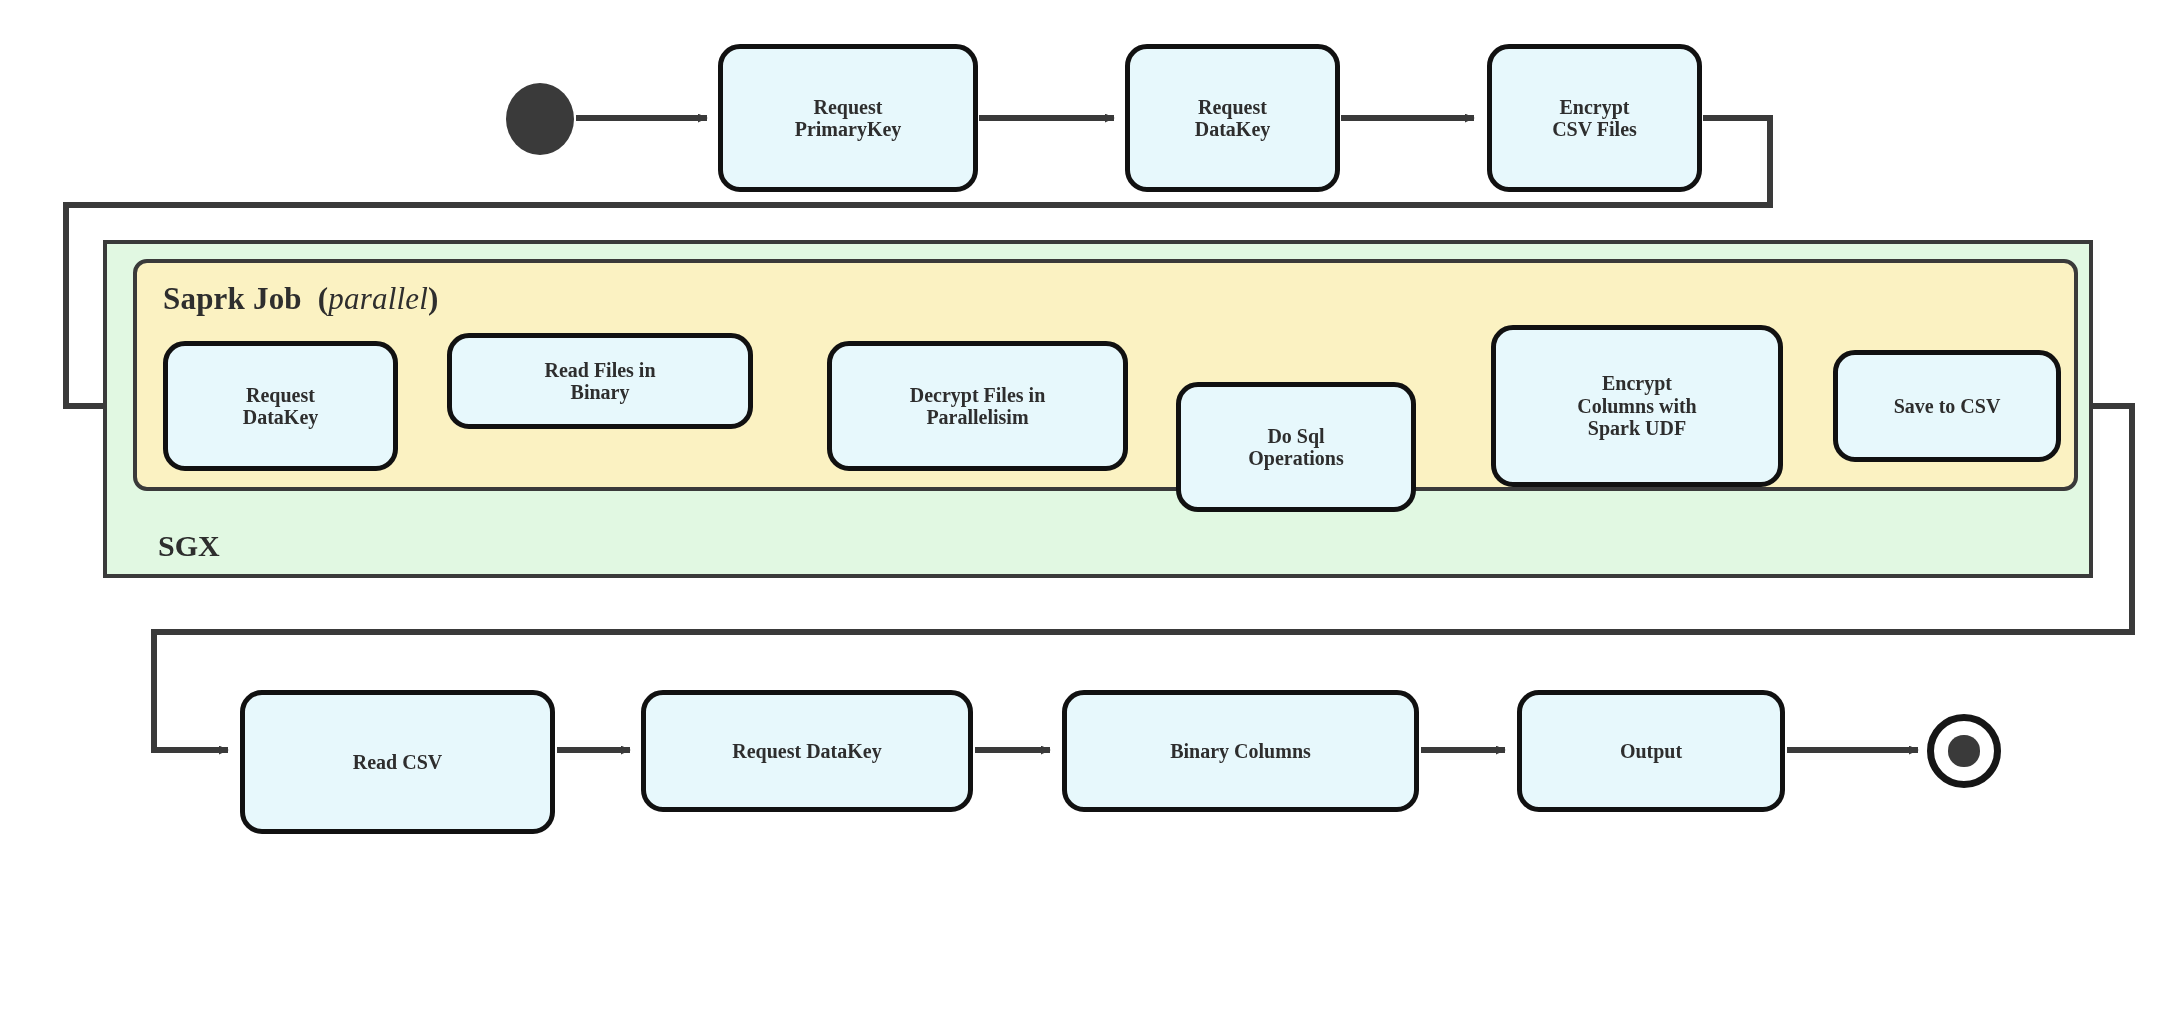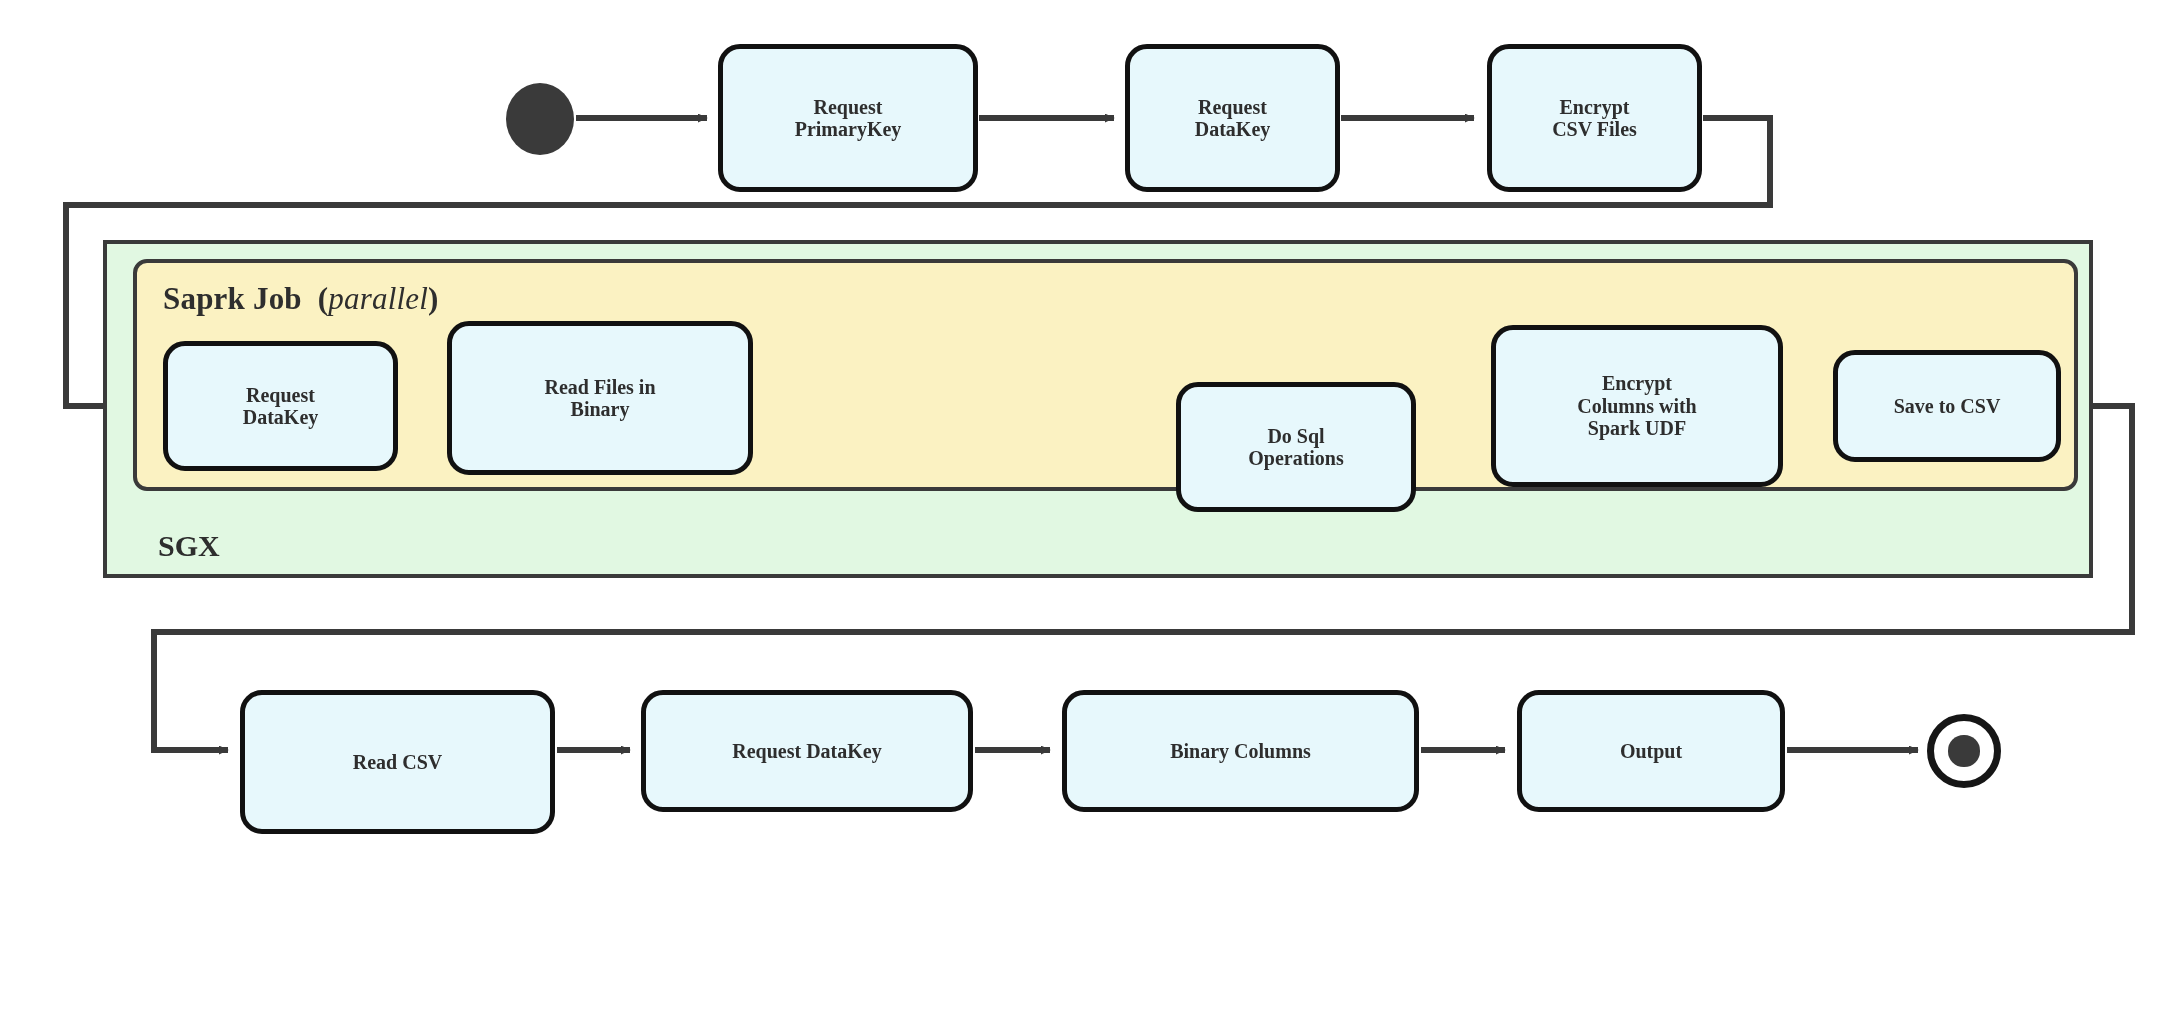--- a/index.html
+++ b/index.html
@@ -154,23 +154,25 @@
   <div class="lane-label" style="left:158px;top:529px;">SGX</div>
 
   <div class="lane-inner" style="left:133px;top:259px;width:1945px;height:232px;"></div>
   <div class="lane-title" style="left:163px;top:281px;">
     <span>Saprk Job</span><span class="paren" style="margin-left:16px;">(</span><span class="ital">parallel</span><span class="paren">)</span>
   </div>
 
   <div class="node" style="left:163px;top:341px;width:235px;height:130px;">Request
 DataKey</div>
 
-  <div class="node" style="left:447px;top:321px;width:306px;height:154px;">Read Files in
+  <div class="node" style="left:447px;top:333px;width:306px;height:96px;">Read Files in
 Binary</div>
 
+  <div class="node" style="left:827px;top:341px;width:301px;height:130px;">Decrypt Files in
+Parallelisim</div>
 
   <div class="node" style="left:1176px;top:341px;width:240px;height:130px;margin-top:41px;">Do Sql
 Operations</div>
 
   <div class="node" style="left:1491px;top:325px;width:292px;height:162px;">Encrypt
 Columns with
 Spark UDF</div>
 
   <div class="node" style="left:1833px;top:350px;width:228px;height:112px;">Save to CSV</div>
 

